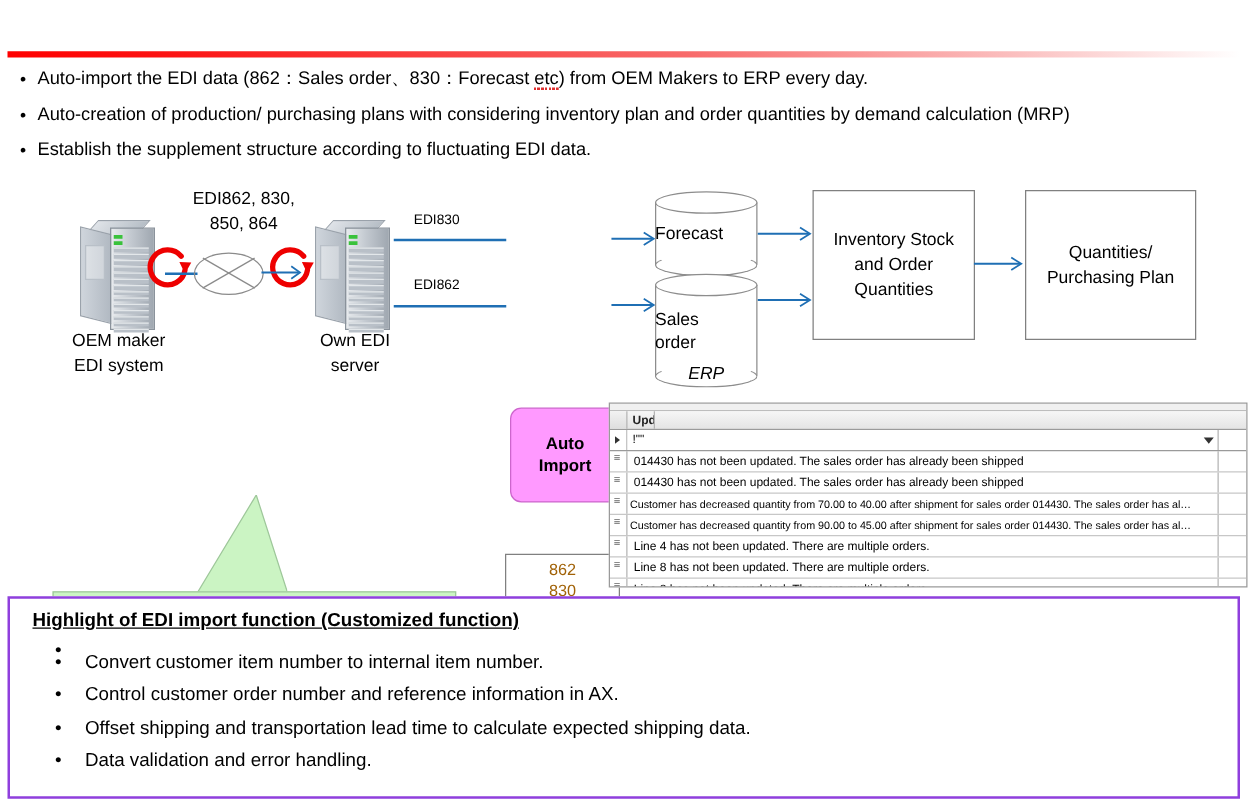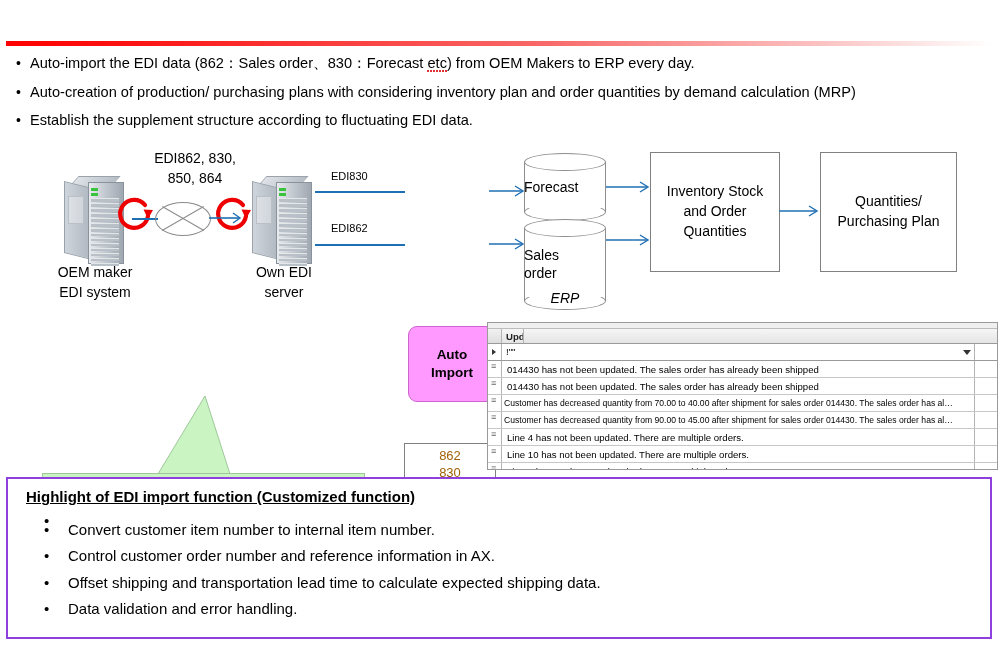--- a/index.html
+++ b/index.html
@@ -392,21 +392,21 @@
       <div class="rmsg">Customer has decreased quantity from 90.00 to 45.00 after shipment for sales order 014430. The sales order has al…</div>
       <div class="rupd"></div>
     </div>
     <div class="row">
       <div class="rsel">≡</div>
       <div class="rmsg">Line 4 has not been updated. There are multiple orders.</div>
       <div class="rupd"></div>
     </div>
     <div class="row">
       <div class="rsel">≡</div>
-      <div class="rmsg">Line 10 has not been updated. There are multiple orders.</div>
+      <div class="rmsg">Line 8 has not been updated. There are multiple orders.</div>
       <div class="rupd"></div>
     </div>
     <div class="row">
       <div class="rsel">≡</div>
       <div class="rmsg">Line 2 has not been updated. There are multiple orders.</div>
       <div class="rupd"></div>
     </div>
   </div>
 
   <div class="highlight">

